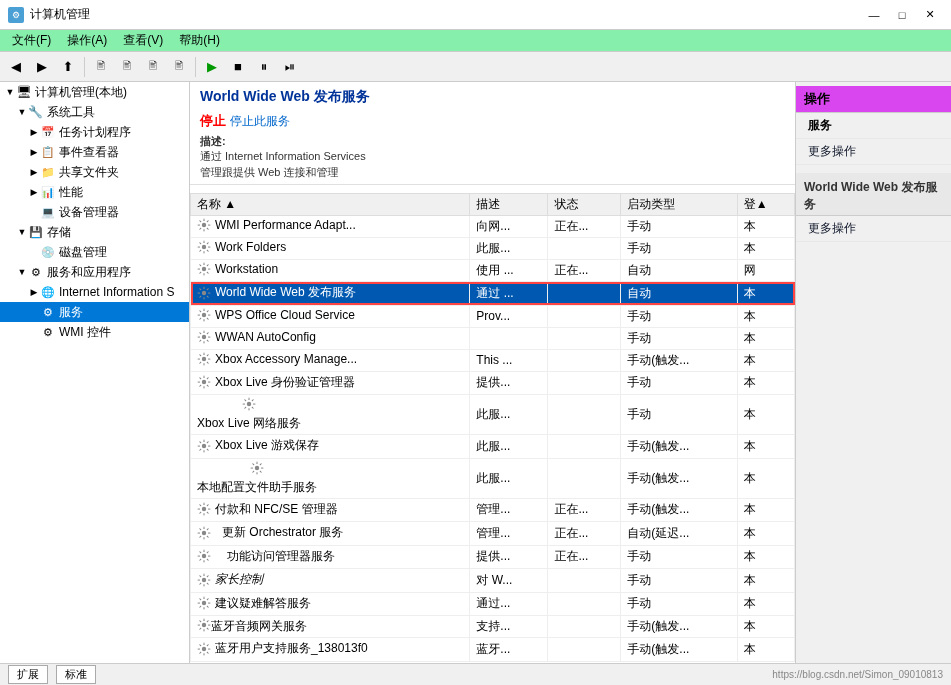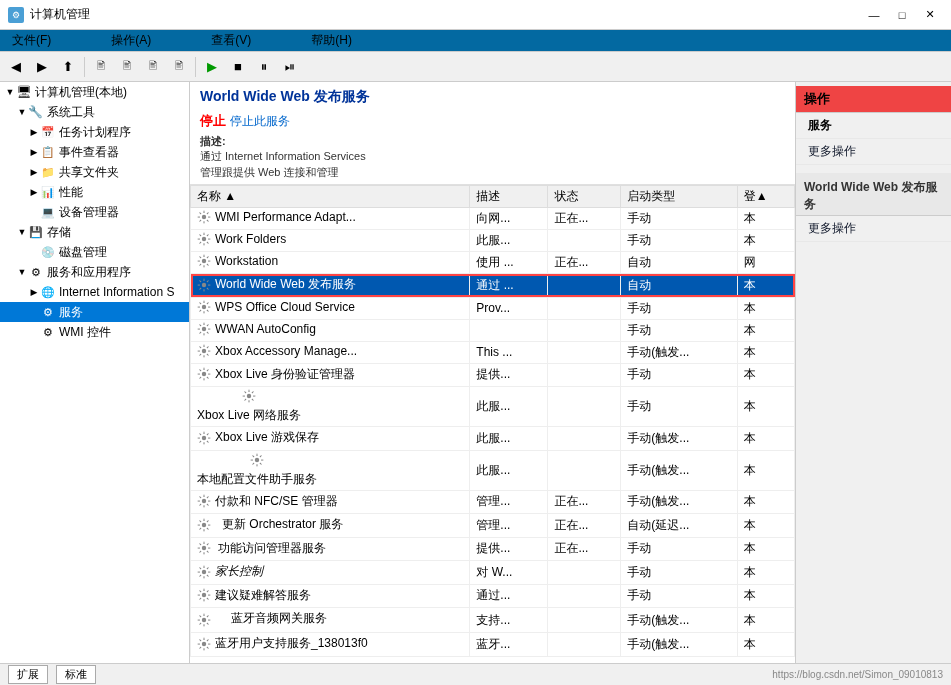--- a/index.html
+++ b/index.html
@@ -51,26 +51,25 @@
       cursor: pointer;
       font-size: 11px;
       display: flex;
       align-items: center;
       justify-content: center;
     }
 
     
     .menu-bar {
       height: 22px;
-      background: #0369a1;
+      background: #86efac;
       border-bottom: 1px solid #ccc;
       display: flex;
       align-items: center;
       padding: 0 4px;
-      gap: 44px;
     }
     .menu-item {
       padding: 2px 8px;
       cursor: pointer;
       font-size: 12px;
     }
 
     
     .toolbar {
       height: 30px;
@@ -188,20 +187,21 @@
       font-size: 11px;
       color: #333;
       font-weight: bold;
     }
 
     
     .service-list-container {
       flex: 1;
       overflow-y: auto;
       overflow-x: auto;
+      margin-top: 8px;
     }
     .service-table {
       width: 100%;
       border-collapse: collapse;
       font-size: 12px;
     }
     .service-table thead th {
       background: #f0f0f0;
       border: 1px solid #ddd;
       padding: 2px 6px;
@@ -237,21 +237,21 @@
       overflow-y: auto;
     }
     .actions-section {
       padding: 4px 0;
     }
     .actions-title {
       font-size: 13px;
       font-weight: bold;
       padding: 4px 8px;
       border-bottom: 1px solid #ccc;
-      background: #ef4444;
+      background: #d946ef;
     }
     .action-item {
       padding: 4px 12px;
       cursor: pointer;
       font-size: 12px;
       color: #0f172a;
       border-bottom: 1px solid #e8e8e8;
     }
     .action-item.bold {
       font-weight: bold;
@@ -686,21 +686,21 @@
       <path d="M8 0 L9 3 L7 3 Z" fill="#888" transform="rotate(315 8 8)"></path>
                   </svg>
                   <span>更新 Orchestrator 服务</span>
                 </span></td>
               <td>管理...</td>
               <td>正在...</td>
               <td>自动(延迟...</td>
               <td>本</td>
             </tr>
             <tr>
-              <td><span style="display: inline-flex; align-items: center; gap: 7px;">
+              <td><span style="display: inline-flex; align-items: center; gap: 16px;">
                   <svg width="14" height="14" viewBox="0 0 16 16">
                     <circle cx="8" cy="8" r="2.5" fill="#888"></circle>
       <path d="M8 0 L9 3 L7 3 Z" fill="#888" transform="rotate(0 8 8)"></path>
       <path d="M8 0 L9 3 L7 3 Z" fill="#888" transform="rotate(45 8 8)"></path>
       <path d="M8 0 L9 3 L7 3 Z" fill="#888" transform="rotate(90 8 8)"></path>
       <path d="M8 0 L9 3 L7 3 Z" fill="#888" transform="rotate(135 8 8)"></path>
       <path d="M8 0 L9 3 L7 3 Z" fill="#888" transform="rotate(180 8 8)"></path>
       <path d="M8 0 L9 3 L7 3 Z" fill="#888" transform="rotate(225 8 8)"></path>
       <path d="M8 0 L9 3 L7 3 Z" fill="#888" transform="rotate(270 8 8)"></path>
       <path d="M8 0 L9 3 L7 3 Z" fill="#888" transform="rotate(315 8 8)"></path>
@@ -746,21 +746,21 @@
       <path d="M8 0 L9 3 L7 3 Z" fill="#888" transform="rotate(315 8 8)"></path>
                   </svg>
                   <span>建议疑难解答服务</span>
                 </span></td>
               <td>通过...</td>
               <td></td>
               <td>手动</td>
               <td>本</td>
             </tr>
             <tr>
-              <td><span style="display: inline-flex; align-items: flex-end; gap: 20px;">
+              <td><span style="display: inline-flex; align-items: flex-start; gap: 0;">
                   <svg width="14" height="14" viewBox="0 0 16 16">
                     <circle cx="8" cy="8" r="2.5" fill="#888"></circle>
       <path d="M8 0 L9 3 L7 3 Z" fill="#888" transform="rotate(0 8 8)"></path>
       <path d="M8 0 L9 3 L7 3 Z" fill="#888" transform="rotate(45 8 8)"></path>
       <path d="M8 0 L9 3 L7 3 Z" fill="#888" transform="rotate(90 8 8)"></path>
       <path d="M8 0 L9 3 L7 3 Z" fill="#888" transform="rotate(135 8 8)"></path>
       <path d="M8 0 L9 3 L7 3 Z" fill="#888" transform="rotate(180 8 8)"></path>
       <path d="M8 0 L9 3 L7 3 Z" fill="#888" transform="rotate(225 8 8)"></path>
       <path d="M8 0 L9 3 L7 3 Z" fill="#888" transform="rotate(270 8 8)"></path>
       <path d="M8 0 L9 3 L7 3 Z" fill="#888" transform="rotate(315 8 8)"></path>

